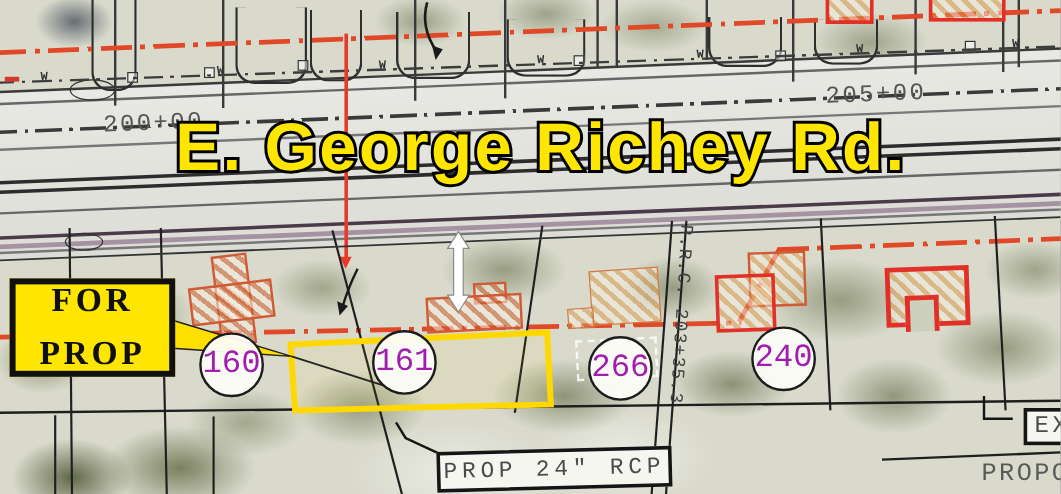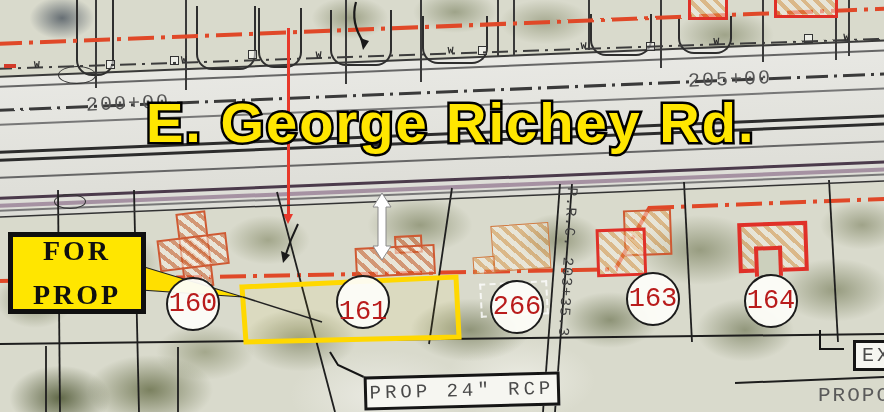--- a/index.html
+++ b/index.html
@@ -46,21 +46,21 @@
   .ddblk{position:absolute;height:2px;transform-origin:0 50%;
     background-image:repeating-linear-gradient(90deg,#3c3c3c 0 16px,transparent 16px 22px,#3c3c3c 22px 25px,transparent 25px 31px);}
   .wmark{position:absolute;top:-7px;font:bold 10px "Liberation Mono",monospace;color:#2e2e2e;}
   .hatchA{position:absolute;border:2px solid #cf5a33;
     background:repeating-linear-gradient(45deg, rgba(205,95,45,.55) 0 4px, rgba(246,238,226,.55) 4px 9px);}
   .hatchB{position:absolute;
     background:repeating-linear-gradient(45deg, rgba(220,150,70,.5) 0 4px, rgba(246,240,228,.5) 4px 9px);}
   .circle{position:absolute;width:50px;height:50px;border-radius:50%;
     border:2.5px solid #1c1c1c;background:rgba(253,253,248,.95);
     display:flex;align-items:center;justify-content:center;
-    font:27px "Liberation Mono",monospace;color:#b91c1c;}
+    font:27px "Liberation Mono",monospace;color:#a21caf;}
   .sta{position:absolute;font-family:"Liberation Mono",monospace;font-size:20px;color:#555;
     letter-spacing:2px;transform:rotate(-2.3deg);white-space:nowrap;}
   .callout{position:absolute;border:3px solid #151515;background:#f6f6f1;
     display:flex;align-items:center;justify-content:center;
     font-family:"Liberation Mono",monospace;color:#4a4a4a;white-space:nowrap;}
   #prc{position:absolute;left:552px;top:186px;height:232px;width:28px;
     writing-mode:vertical-rl;font-family:"Liberation Mono",monospace;font-size:15px;
     color:#3f3f3f;letter-spacing:1px;transform:rotate(3.5deg);transform-origin:top left;white-space:nowrap;}
   #sign{position:absolute;left:8px;top:232px;width:128px;height:72px;
     border:5px solid #101010;background:#ffe600;
@@ -193,31 +193,28 @@
     <path d="M356,2 C352,16 355,30 364,43" stroke="#1a1a1a" stroke-width="2.2" fill="none"></path>
     <polygon points="360,38 369,41 363,50" fill="#1a1a1a"></polygon>
     <path d="M298,224 C292,236 288,247 285,257" stroke="#1a1a1a" stroke-width="2" fill="none"></path>
     <polygon points="281,251 290,255 283,263" fill="#1a1a1a"></polygon>
     <polygon points="382,193 391,207 386,207 386,246 391,246 382,260 373,246 378,246 378,207 373,207" fill="#ffffff" stroke="#8a8a8a" stroke-width="1"></polygon>
   </svg>
 
   <div class="circle" style="left:166px;top:277px;">
       <span>160</span>
     </div>
-  <div class="circle" style="left:336px;top:275px;align-items:flex-end;">
+  <div class="circle" style="left:310px;top:275px;">
       <span>161</span>
     </div>
   <div class="circle" style="left:490px;top:280px;">
       <span>266</span>
     </div>
   <div class="circle" style="left:626px;top:272px;">
-      <span>163</span>
-    </div>
-  <div class="circle" style="left:744px;top:274px;">
-      <span>164</span>
+      <span>240</span>
     </div>
 
   <div id="prc">P.R.C. 203+35.3</div>
 
   <div class="callout" style="left:364px;top:374px;width:190px;height:28px;font-size:19px;letter-spacing:4px;transform:rotate(-1.5deg);">
     <span>PROP 24" RCP</span>
   </div>
   <div class="callout" style="left:853px;top:340px;width:60px;height:25px;font-size:20px;letter-spacing:3px;justify-content:flex-start;padding-left:6px;">
     <span>EXI</span>
   </div>

